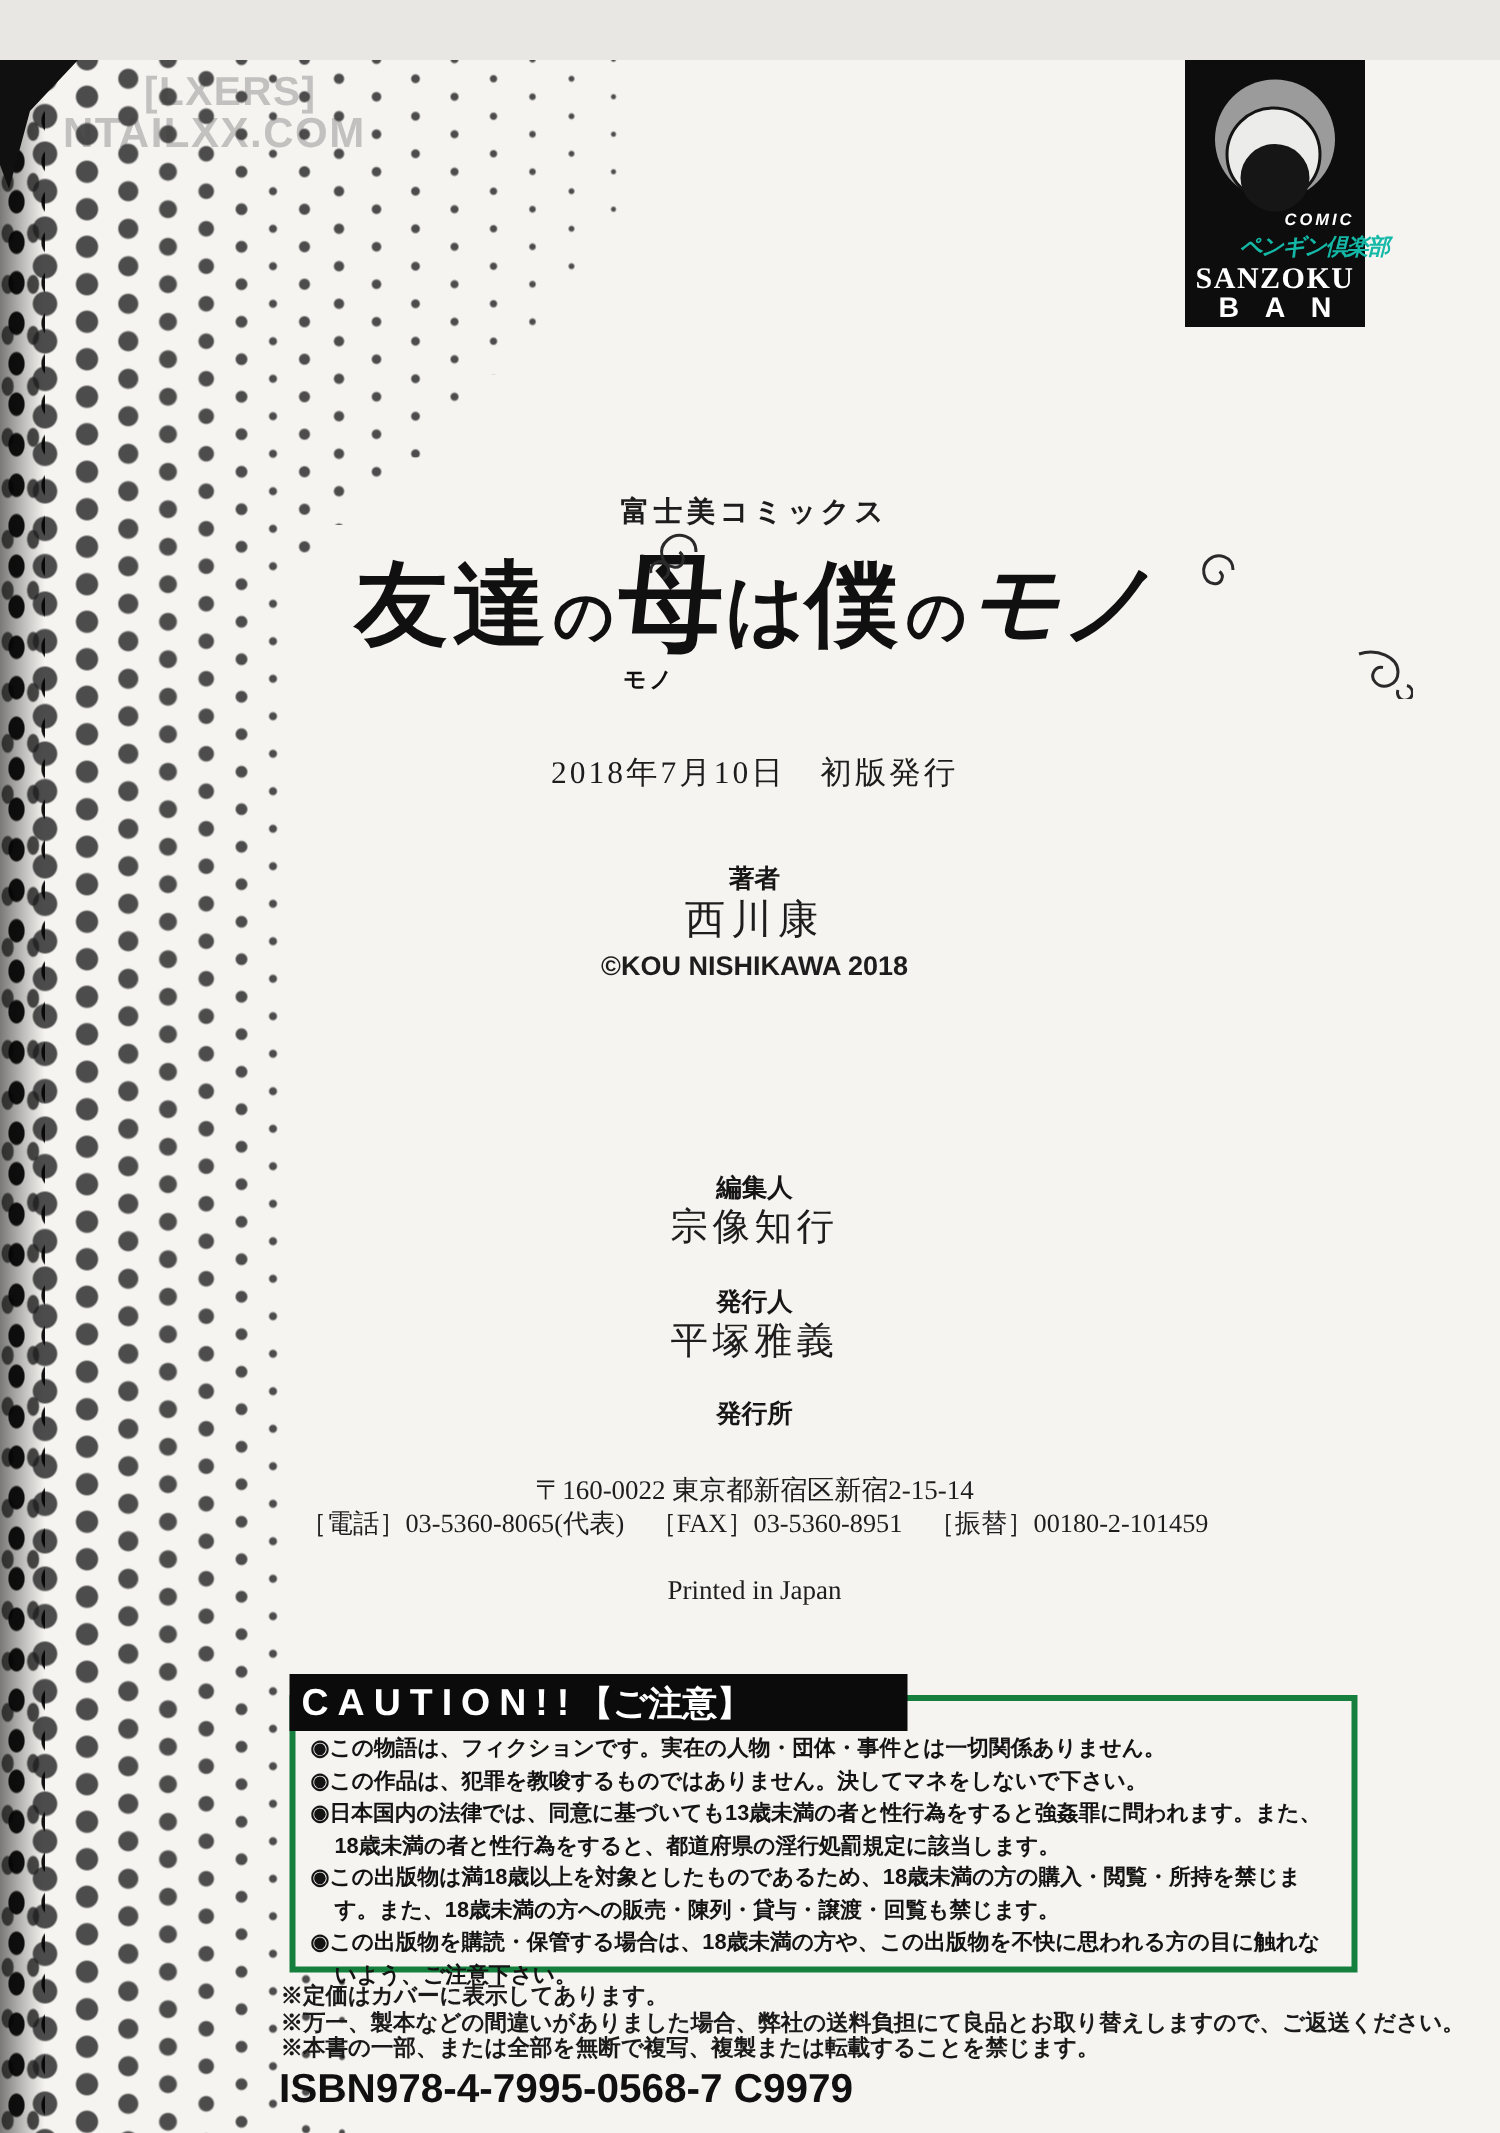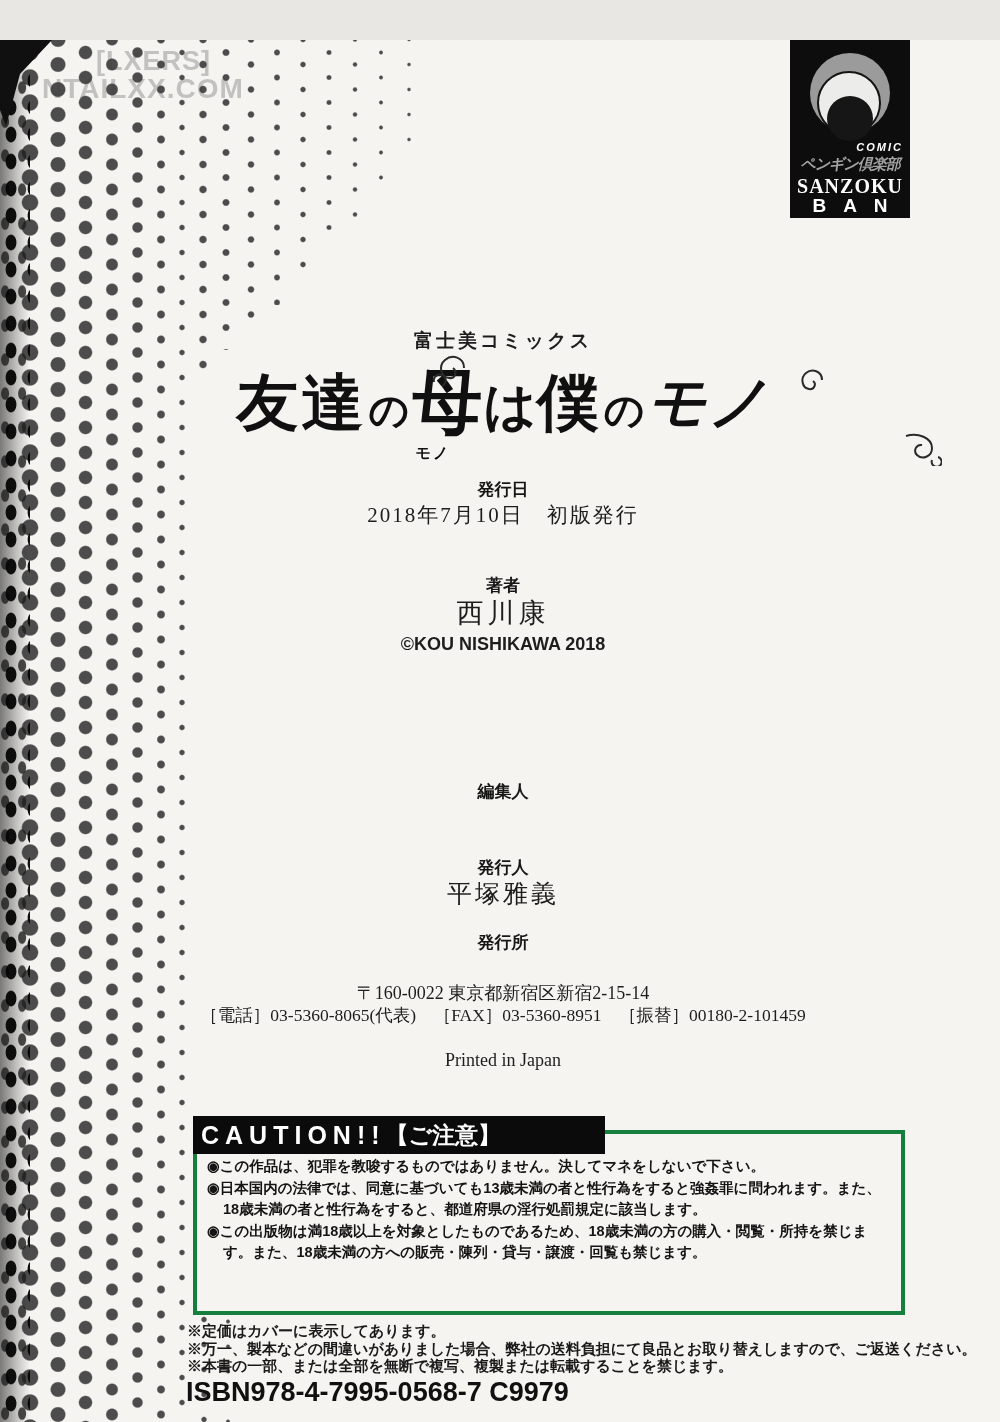--- a/index.html
+++ b/index.html
@@ -24,22 +24,22 @@
   .wm1{left:96px;top:6px;font-size:27px;}
   .wm2{left:42px;top:33px;font-size:28px;}
 
   
   .logo-box{position:absolute;left:790px;top:0;width:120px;height:178px;background:#0d0d0d;z-index:4;}
   .eye-outer{position:absolute;left:20px;top:13px;width:80px;height:80px;border-radius:50%;background:#9b9b9b;}
   .eye-white{position:absolute;left:27px;top:31px;width:64px;height:64px;border-radius:50%;background:#ececea;border:2px solid #141414;box-sizing:border-box;}
   .eye-pupil{position:absolute;left:37px;top:56px;width:46px;height:45px;border-radius:50%;background:#161616;}
   .logo-comic{position:absolute;right:7px;top:101px;color:#fff;font-family:"Liberation Sans",sans-serif;
     font-weight:bold;font-style:italic;font-size:11px;letter-spacing:2px;}
-  .logo-name{position:absolute;left:0;top:115px;width:100%;text-align:center;color:#a3a3a3;
-    font-family:"Liberation Sans",sans-serif;font-weight:bold;font-style:italic;font-size:15px;letter-spacing:-1px;}
+  .logo-name{position:absolute;left:0;top:115px;width:100%;text-align:center;color:#14b8a6;
+    font-family:"Liberation Sans",sans-serif;font-weight:bold;font-style:italic;font-size:15px;letter-spacing:-1px;padding-left:26px;}
   .logo-sanzoku{position:absolute;left:0;top:135px;width:100%;text-align:center;color:#fff;
     font-family:Liberation Serif, serif;font-weight:bold;font-size:20px;letter-spacing:1px;}
   .logo-ban{position:absolute;left:0;top:155px;width:100%;text-align:center;color:#fff;
     font-family:"Liberation Sans",sans-serif;font-weight:bold;font-size:19px;letter-spacing:17px;text-indent:17px;}
 
   
   .cline{position:absolute;left:6px;width:994px;text-align:center;z-index:4;}
   .small-label{font-family:"Liberation Sans",sans-serif;font-weight:bold;font-size:17px;color:#161616;}
   .series{top:288px;font-family:"Liberation Sans",sans-serif;font-weight:bold;font-size:19px;letter-spacing:3px;}
 
@@ -144,47 +144,49 @@
   <svg class="flourish" style="left:424px;top:312px" width="48" height="40" viewBox="0 0 48 40">
     <path d="M40 16 C40 5 28 2 21 8 C14 14 17 25 25 26 C31 27 34 20 29 16 M10 30 a6 6 0 1 1 8 4" fill="none" stroke="#2a2a2a" stroke-width="2"></path>
   </svg>
   <svg class="flourish" style="left:788px;top:326px" width="42" height="36" viewBox="0 0 42 36">
     <path d="M34 14 C34 5 24 2 18 7 C12 12 14 22 21 23 C26 24 29 18 25 15" fill="none" stroke="#2a2a2a" stroke-width="2"></path>
   </svg>
   <svg class="flourish" style="left:898px;top:386px" width="44" height="40" viewBox="0 0 44 40">
     <path d="M8 10 C20 6 34 12 34 22 C34 31 24 34 19 29 C15 25 18 18 24 19 M34 34 a5 5 0 1 0 6 -3" fill="none" stroke="#2a2a2a" stroke-width="2"></path>
   </svg>
 
-  <div class="cline small-label pubdate-label">発行日</div>
   <div class="cline pubdate-value">2018年7月10日　初版発行</div>
 
   <div class="cline small-label author-label">著者</div>
   <div class="cline author-name">西川康</div>
   <div class="cline author-copy">©KOU NISHIKAWA 2018</div>
 
   <div class="cline small-label editor-label">編集人</div>
+  <div class="cline editor-name">宗像知行</div>
 
   <div class="cline small-label issuer-label">発行人</div>
   <div class="cline issuer-name">平塚雅義</div>
 
   <div class="cline small-label pubco-label">発行所</div>
   <div class="cline pubco-addr">〒160-0022 東京都新宿区新宿2-15-14</div>
   <div class="cline pubco-contact">［電話］03-5360-8065(代表)　［FAX］03-5360-8951　［振替］00180-2-101459</div>
 
   <div class="cline printed">Printed in Japan</div>
 
   <div class="caution">
     <div class="caution-header">
       <span class="latin">CAUTION!!</span>
       <span class="jp">【ご注意】</span>
     </div>
     <ul class="caution-body">
+        <li>◉この物語は、フィクションです。実在の人物・団体・事件とは一切関係ありません。</li>
         <li>◉この作品は、犯罪を教唆するものではありません。決してマネをしないで下さい。</li>
         <li>◉日本国内の法律では、同意に基づいても13歳未満の者と性行為をすると強姦罪に問われます。また、18歳未満の者と性行為をすると、都道府県の淫行処罰規定に該当します。</li>
         <li>◉この出版物は満18歳以上を対象としたものであるため、18歳未満の方の購入・閲覧・所持を禁じます。また、18歳未満の方への販売・陳列・貸与・譲渡・回覧も禁じます。</li>
+        <li>◉この出版物を購読・保管する場合は、18歳未満の方や、この出版物を不快に思われる方の目に触れないよう、ご注意下さい。</li>
       </ul>
   </div>
 
   <ul class="notes">
       <li>※定価はカバーに表示してあります。</li>
       <li>※万一、製本などの間違いがありました場合、弊社の送料負担にて良品とお取り替えしますので、ご返送ください。</li>
       <li>※本書の一部、または全部を無断で複写、複製または転載することを禁じます。</li>
     </ul>
   <div class="isbn">ISBN978-4-7995-0568-7 C9979</div>
 

